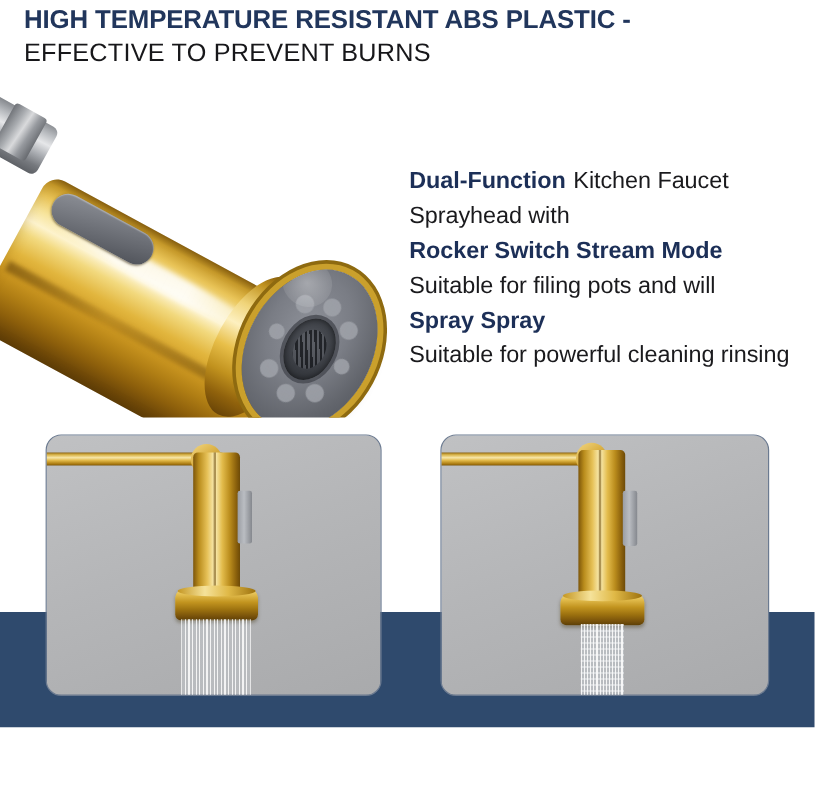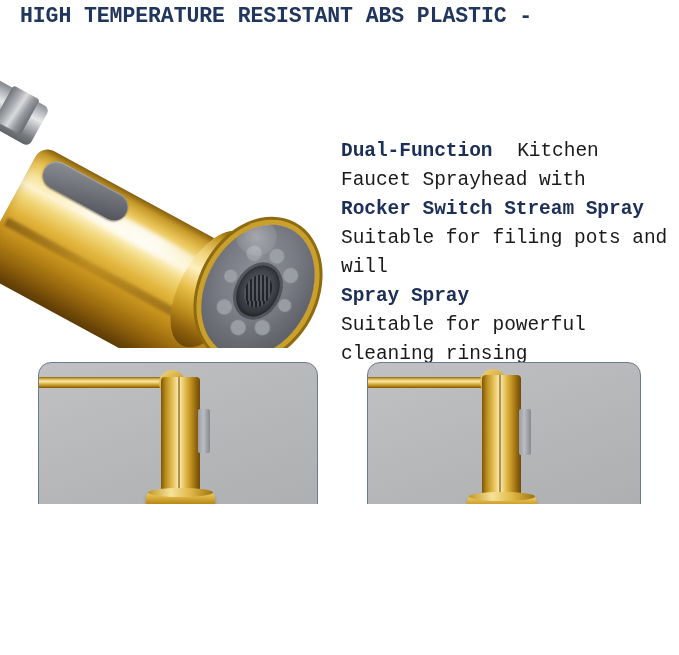--- a/index.html
+++ b/index.html
@@ -10,24 +10,23 @@
     width: 679px;
     height: 655px;
     background: #ffffff;
     font-family: "Liberation Sans", sans-serif;
     overflow: hidden;
     position: relative;
   }
   #page {
     position: relative;
     width: 679px;
-    height: 504px;
+    height: 606px;
     background: #ffffff;
     overflow: hidden;
-    font-family: Liberation Mono, monospace;
   }
 
   
   .headline {
     position: absolute;
     left: 20px;
     top: 2px;
     width: 650px;
   }
   .headline-main {
@@ -226,21 +225,21 @@
     font-size: 19.5px;
     line-height: 29px;
     color: #1a1a1d;
     font-weight: normal;
     letter-spacing: -0.05px;
   }
   .copy .accent {
     color: #1c2f57;
     font-weight: bold;
   }
-  .copy .lead-line .accent { margin-right: 13px; }
+  .copy .lead-line .accent { margin-right: 1px; }
 
   
   .navy-band {
     position: absolute;
     left: 0;
     top: 510px;
     width: 679px;
     height: 145px;
     background: #2f4a6d;
   }
@@ -332,20 +331,21 @@
         rgba(190,198,208,0.18) 2px 5px);
   }
 </style>
 </head>
 <body>
 
 <div id="page">
 
   <div class="headline">
     <div class="headline-main">HIGH TEMPERATURE RESISTANT ABS PLASTIC -</div>
+    <div class="headline-sub">EFFECTIVE TO PREVENT BURNS</div>
   </div>
 
   <div class="hero-photo">
     <div class="hero-scene">
       <div class="hose"></div>
       <div class="hose-tip"></div>
 
       <div class="barrel">
         <div class="barrel-gloss"></div>
         <div class="barrel-darkline"></div>
@@ -360,21 +360,21 @@
         <div class="nozzle-center">
           <div class="nozzle-center-holes"></div>
         </div>
         <div class="face-rim-gloss"></div>
       </div>
     </div>
   </div>
 
   <div class="copy">
     <p class="lead-line"><span class="accent">Dual-Function</span><span> Kitchen Faucet Sprayhead with</span></p>
-    <p class="accent">Rocker Switch Stream Spray</p>
+    <p class="accent">Rocker Switch Stream Mode</p>
     <p>Suitable for filing pots and will</p>
     <p class="accent">Spray Spray</p>
     <p>Suitable for powerful cleaning rinsing</p>
   </div>
 
   <div class="navy-band"></div>
 
   <div class="panel panel-left">
     <div class="faucet-arm" style="left:-10px; top:14px; width:160px;"></div>
     <div class="faucet-elbow" style="left:120px; top:7px;"></div>

